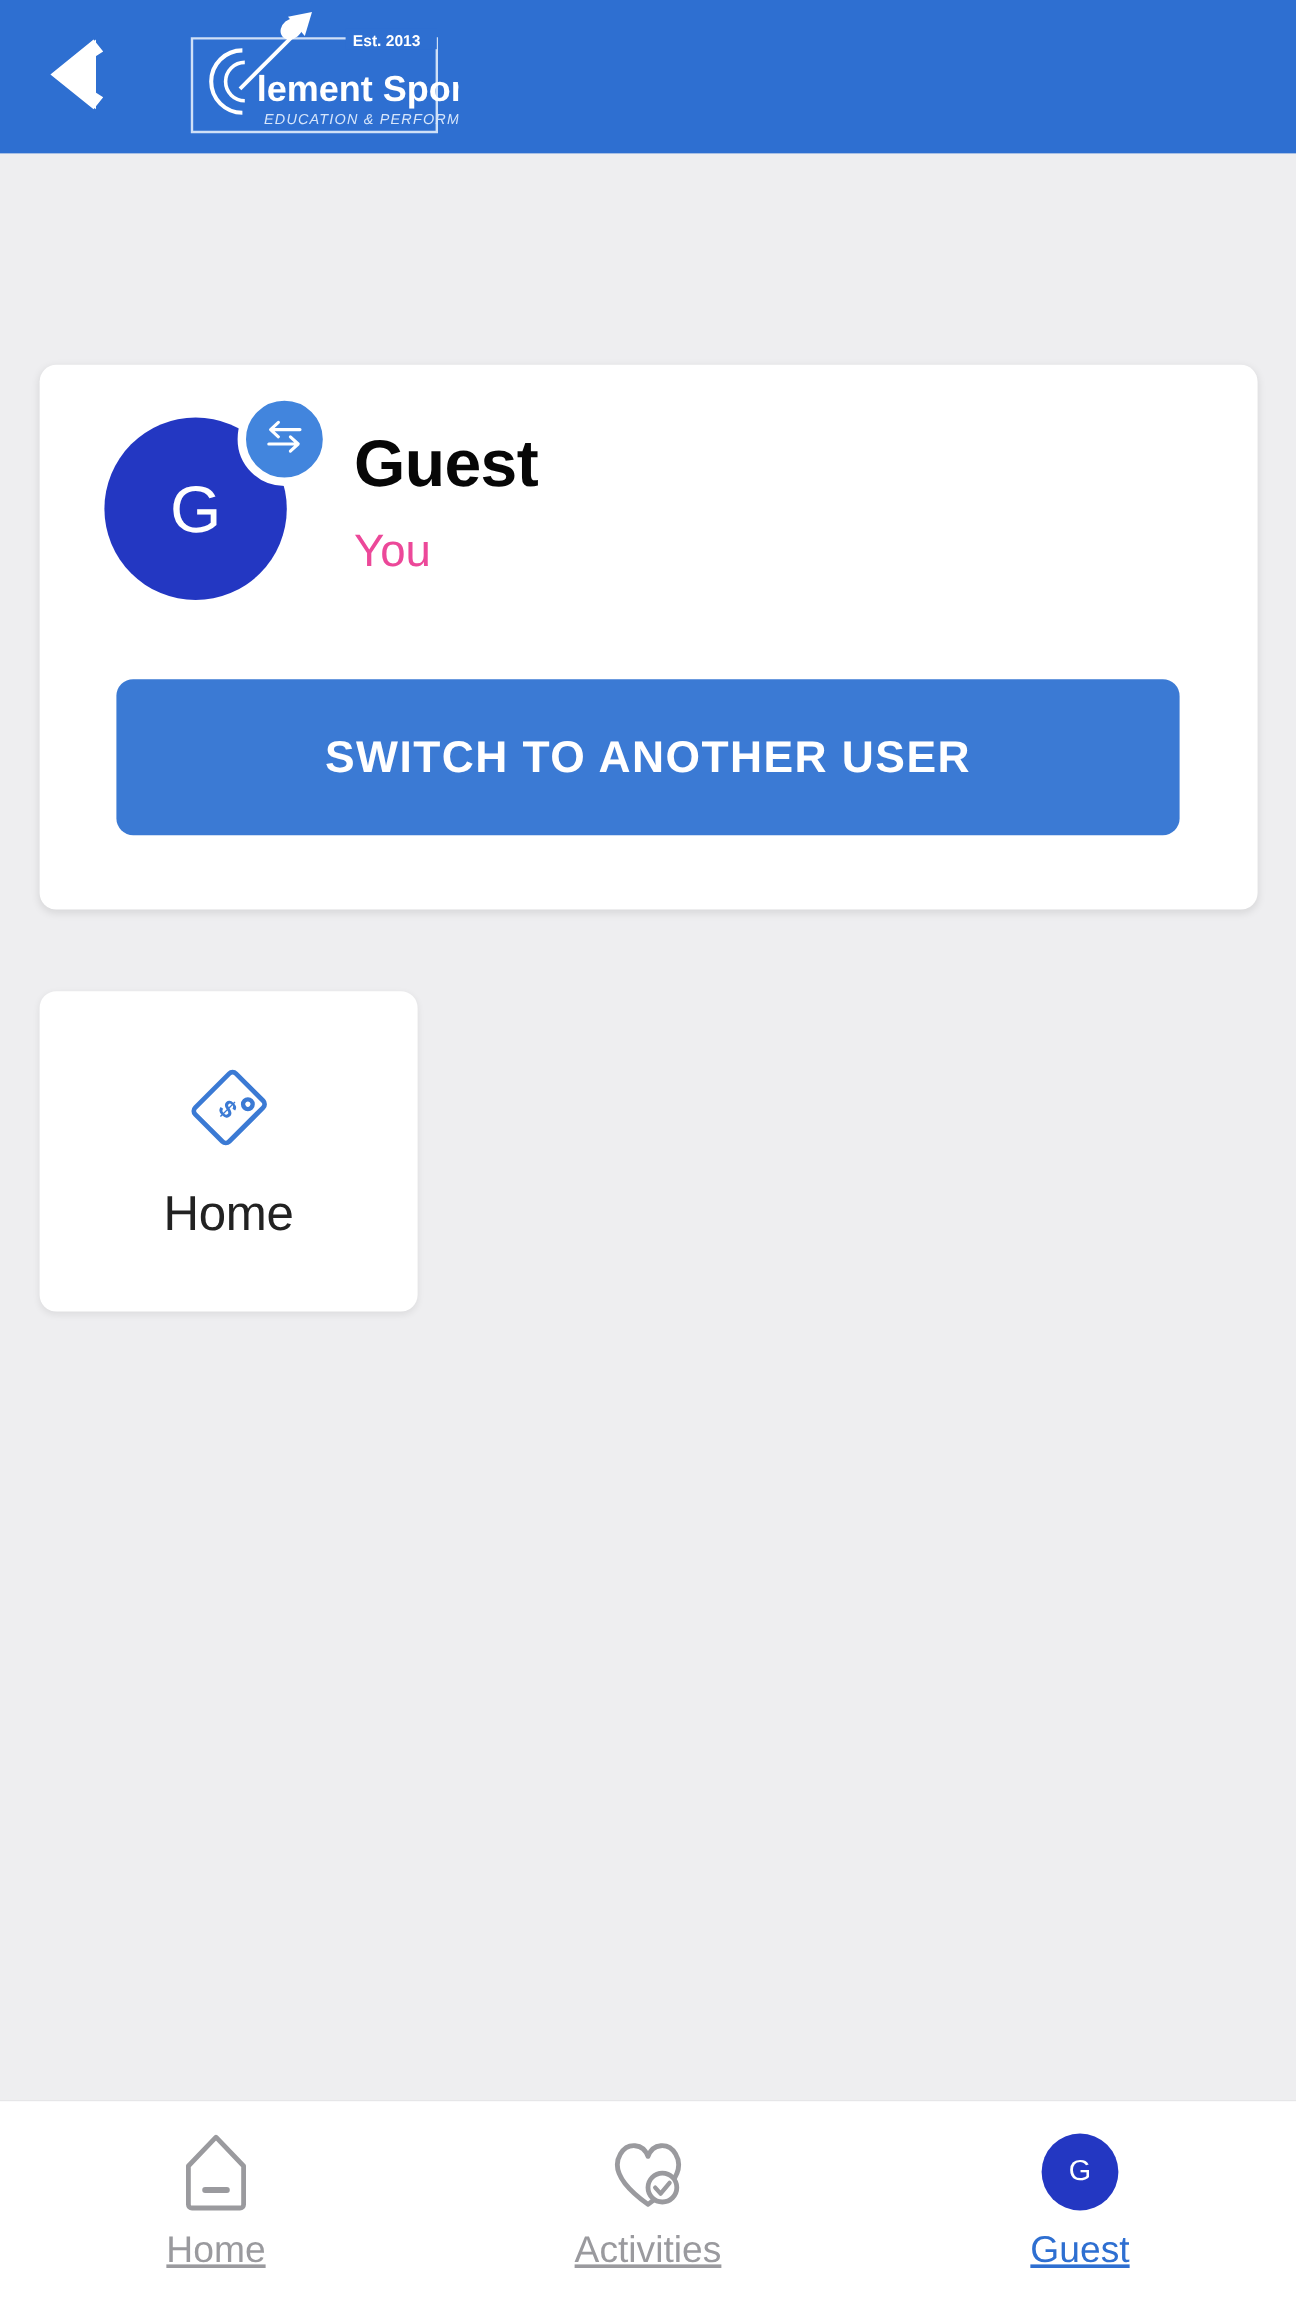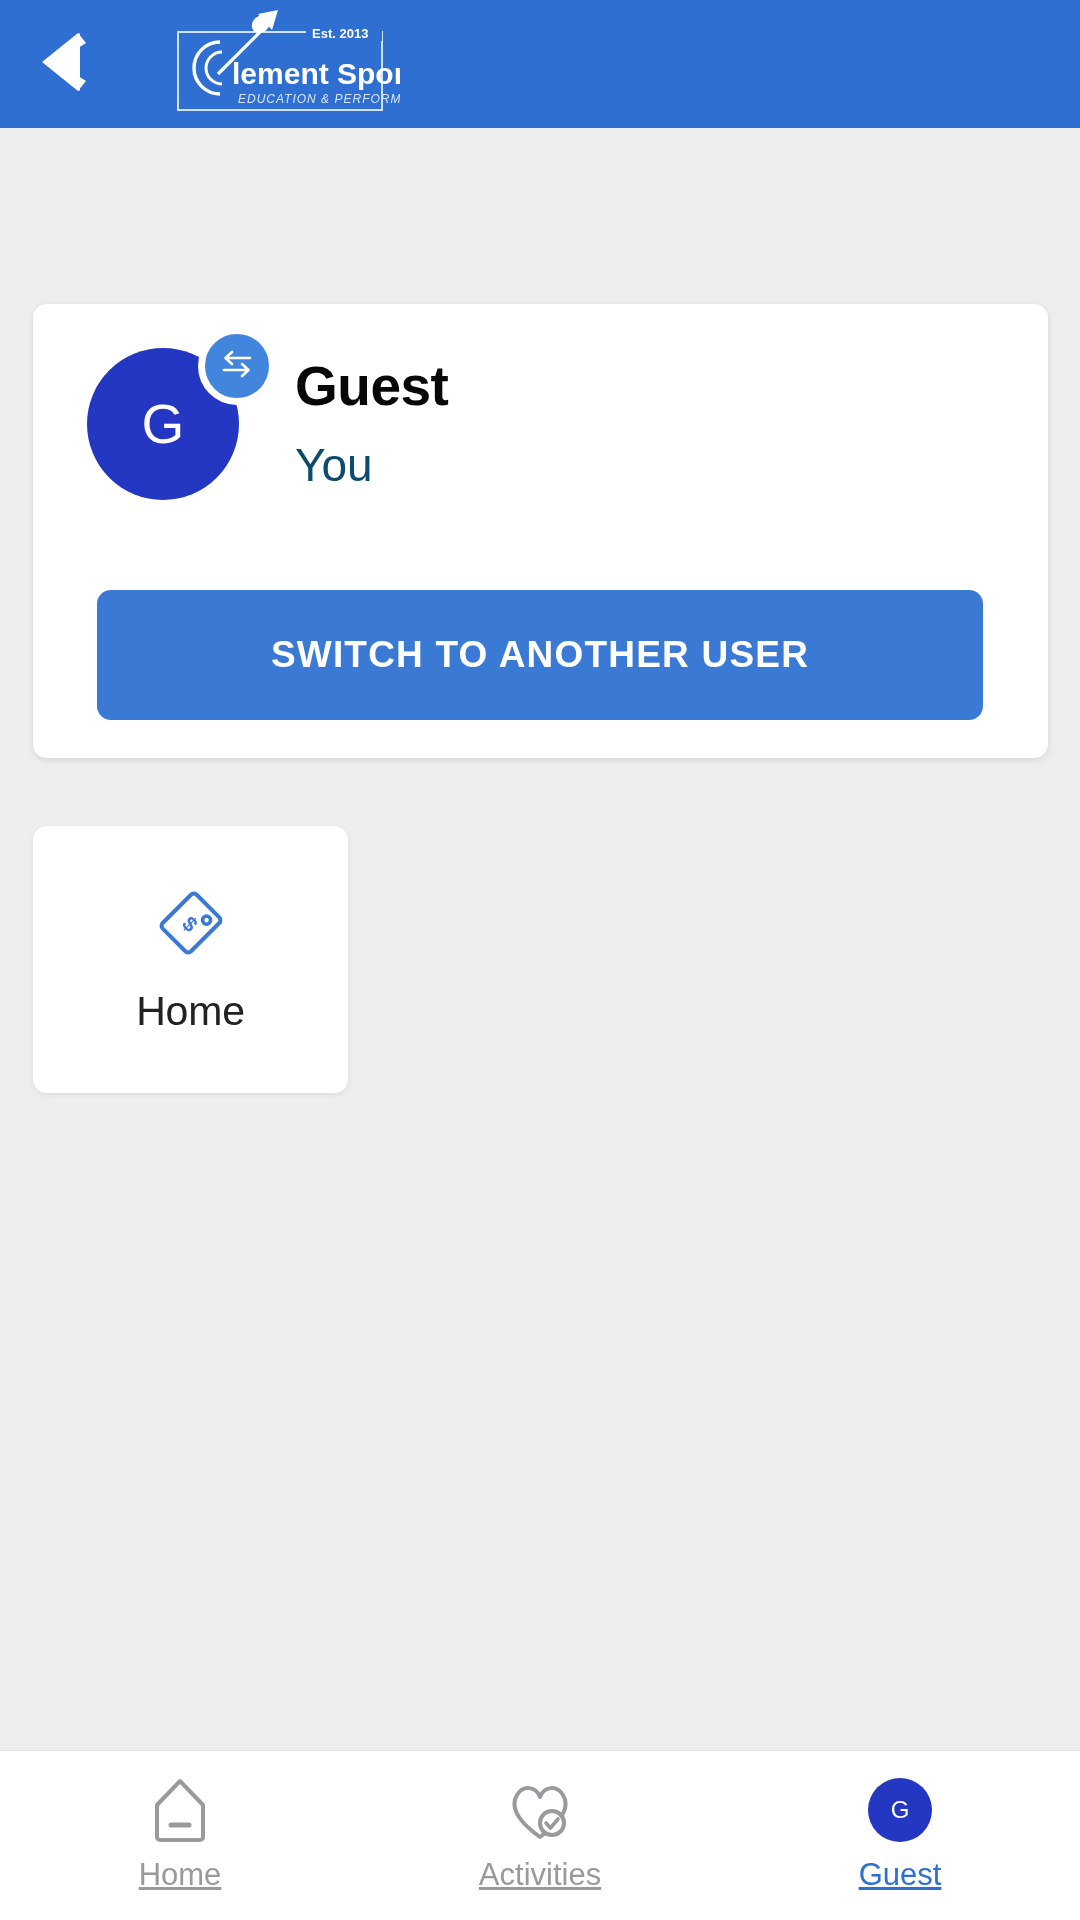--- a/index.html
+++ b/index.html
@@ -15,21 +15,21 @@
   .appbar {
     height:128px; background:#2e6fd1;
     display:flex; align-items:center; flex-shrink:0; position:relative;
   }
   .back-btn {
     width:110px; height:128px;
     display:flex; align-items:center; justify-content:center;
     padding-left:14px;
   }
   .logo-wrap {
-    position:absolute; left:160px; top:8px;
+    position:absolute; left:142px; top:8px;
     width:240px; height:110px;text-align:right;
   }
 
   
   .scroll { flex:1; background:#eeeef0; padding:0 0 0 0; position:relative; }
 
   .profile-card {
     position:absolute; left:33px; top:176px;
     width:1015px; height:454px;
     background:#fff; border-radius:14px;
@@ -44,30 +44,29 @@
     color:#fff; font-size:55px; font-weight:400;
   }
   .switch-badge {
     position:absolute; left:165px; top:23px;
     width:78px; height:78px; border-radius:50%;
     background:#4285dd; border:7px solid #fff;
     display:flex; align-items:center; justify-content:center;
   }
   .names { position:absolute; left:262px; top:52px; }
   .name-main { font-size:55px; font-weight:bold; color:#070707; letter-spacing:-0.5px; line-height:1.12; }
-  .name-sub { font-size:46px; font-weight:400; color:#0c4a6e; margin-top:22px; line-height:1.1; }
+  .name-sub { font-size:38px; font-weight:400; color:#ec4899; margin-top:22px; line-height:1.1; }
 
   .switch-user-btn {
     position:absolute; left:64px; top:262px;
     width:886px; height:130px;
     background:#3b7ad4; border:none; border-radius:14px;
     color:#fff; font-size:37px; font-weight:bold; letter-spacing:1.2px;
     display:flex; align-items:center; justify-content:center;
     cursor:pointer;
-    margin-top:24px;
   }
 
   
   .grid {
     position:absolute; left:33px; top:698px;
     width:1015px;
     display:flex; flex-wrap:wrap; gap:35px;
   }
   .tile {
     width:315px; height:267px;

